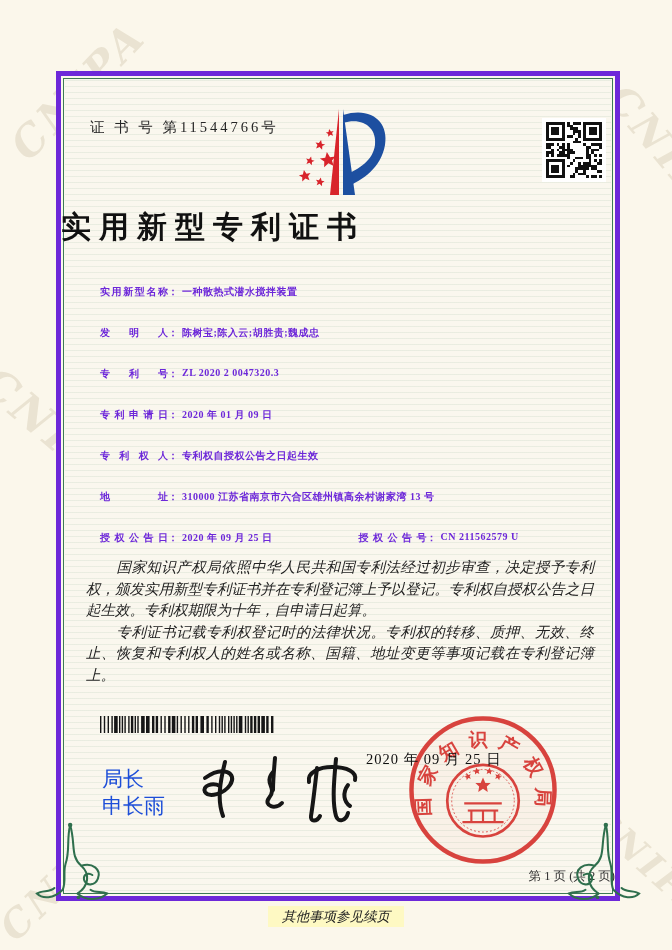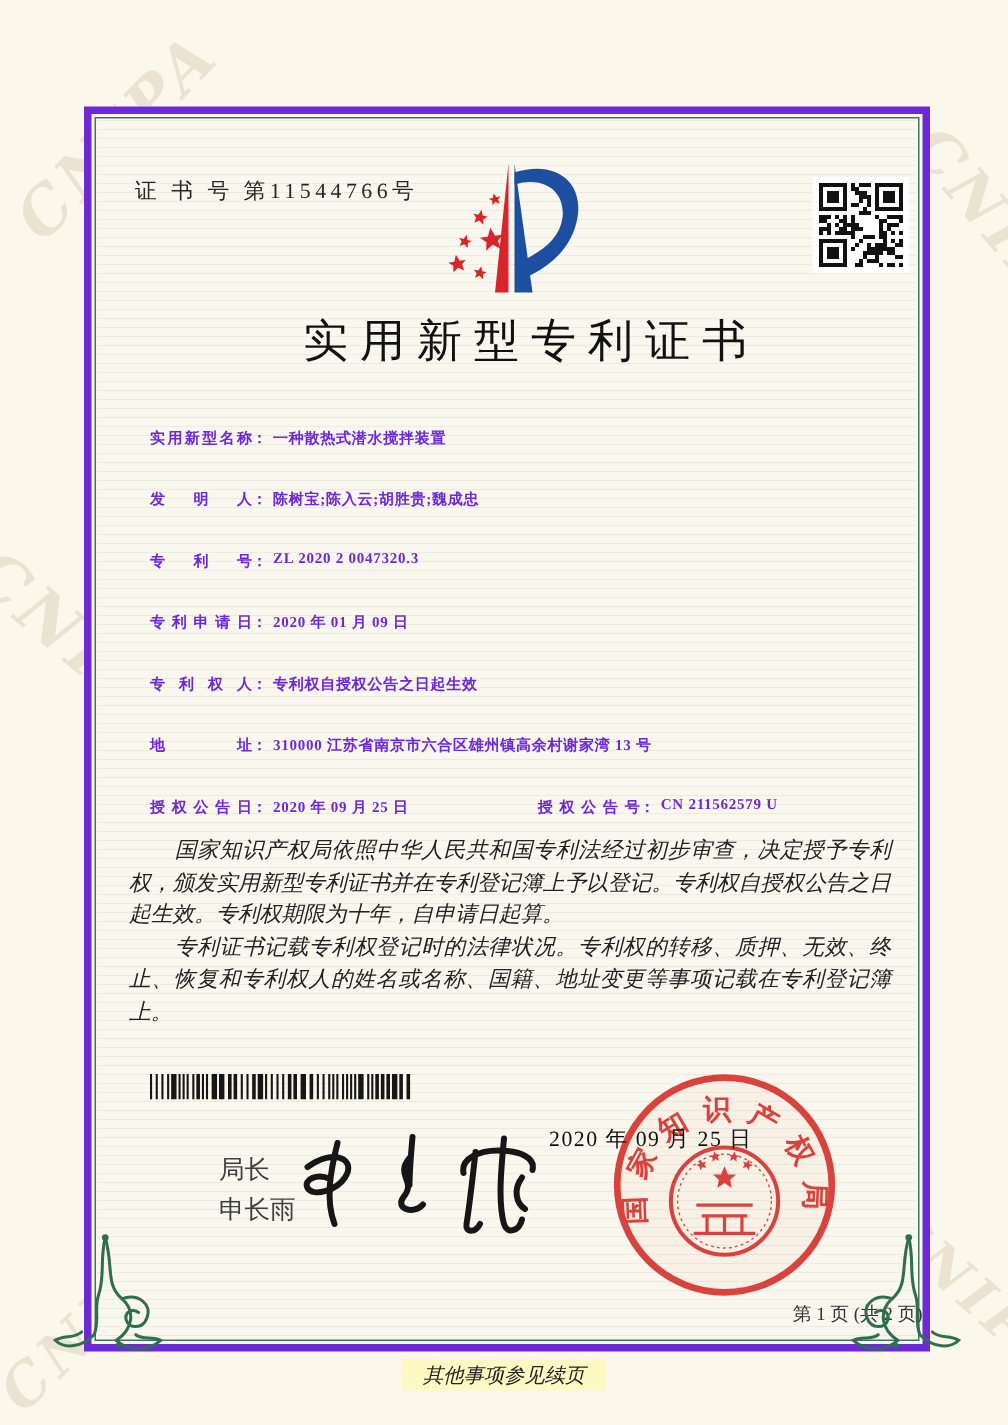--- a/index.html
+++ b/index.html
@@ -38,43 +38,43 @@
     pointer-events:none;
   }
   .flourish{position:absolute;width:74px;height:86px;z-index:3;}
   .flourish.left{left:-26px;bottom:-10px;}
   .flourish.right{right:-26px;bottom:-10px;transform:scaleX(-1);}
   
   .cert-no{position:absolute;left:29px;top:42px;font-size:14.5px;letter-spacing:3px;color:#262626;}
   .logo{position:absolute;left:232px;top:27px;width:100px;height:98px;}
   .qr{position:absolute;left:481px;top:42px;width:64px;height:64px;background:#ffffff;padding:4px;box-sizing:border-box;}
   .title{
-    position:absolute;left:0;top:131px;width:100%;text-align:center;
-    font-size:30px;font-weight:normal;letter-spacing:8px;color:#111;margin-left:16px;
+    position:absolute;left:0;top:131px;width:100%;
+    font-size:30px;font-weight:bold;letter-spacing:8px;color:#111;
   }
   
   .fields{position:absolute;left:39px;top:209px;width:486px;font-size:10px;color:#6d28d9;font-weight:bold;}
   .frow{height:21px;margin-bottom:20px;white-space:nowrap;}
   .flabel{
     display:inline-block;min-width:68px;text-align:justify;text-align-last:justify;
     vertical-align:top;
   }
   .fcolon{display:inline-block;vertical-align:top;}
   .fvalue{display:inline-block;vertical-align:top;margin-left:4px;letter-spacing:0.5px;}
   .fpair1{display:inline-block;width:256px;}
   
   .bodytext{
     position:absolute;left:25px;top:481px;width:508px;
     font-size:14.5px;line-height:21.5px;text-align:justify;
     font-style:italic;color:#222;
   }
   .bodytext p{margin:0;text-indent:2.1em;}
   
   .barcode{position:absolute;left:39px;top:640px;width:174px;height:17px;}
-  .signer{position:absolute;left:41px;top:690px;font-size:17px;line-height:27px;color:#404040;margin-left:44px;}
+  .signer{position:absolute;left:41px;top:690px;font-size:21px;line-height:27px;color:#1d4ed8;}
   .signature{position:absolute;left:128px;top:676px;width:192px;height:78px;}
   .seal{position:absolute;left:346px;top:638px;width:152px;height:152px;z-index:4;}
   .seal-date{
     position:absolute;left:366px;top:750px;z-index:5;
     font-size:14.5px;letter-spacing:1px;color:#101010;white-space:nowrap;
   }
   .page-num{position:absolute;left:0;top:792px;width:100%;text-align:right;font-size:12.5px;color:#333;}
   .note{
     position:absolute;left:0;top:908px;width:100%;text-align:center;
     font-size:13.5px;font-style:italic;color:#222;

